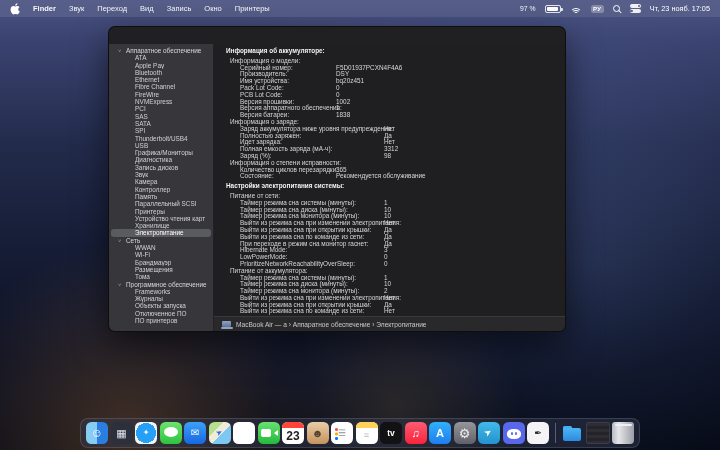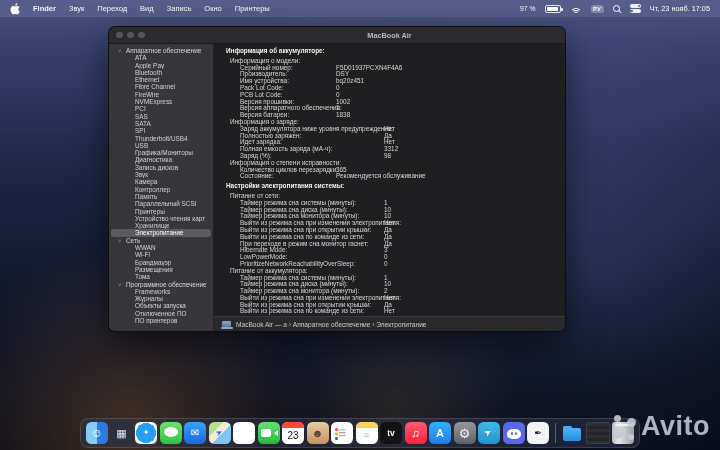--- a/index.html
+++ b/index.html
@@ -112,21 +112,21 @@
   .ic-maps { background:linear-gradient(135deg,#b7e08e 0 34%, #f1ecd9 34% 56%, #7cc8f2 56% 100%); }
   .ic-maps .glyph { font-size:8px; transform:rotate(-30deg); color:#2a6ee0; }
   .ic-photos { background:#fff; }
   .ic-facetime { background:linear-gradient(180deg,#69e06f,#23b93d); }
   .ic-facetime::before { content:""; position:absolute; left:3px; top:7px; width:10px; height:8px;
     background:#fff; border-radius:2px; }
   .ic-facetime::after { content:""; position:absolute; left:13.5px; top:8px;
     border:3px solid transparent; border-right:4px solid #fff; }
   .ic-calendar { background:#fff; }
   .ic-calendar::before { content:""; position:absolute; top:0; left:0; right:0; height:6px; background:#ff4438; }
-  .ic-calendar .glyph { color:#222; font-size:10px; margin-top:5px; font-weight:400; }
+  .ic-calendar .glyph { color:#222; font-size:12px; margin-top:5px; font-weight:700; }
   .ic-contacts { background:linear-gradient(180deg,#e9cda6,#c4945f); }
   .ic-contacts .glyph { color:#55422c; font-size:11px; }
   .ic-reminders { background:#fff; }
   .ic-reminders .glyph { color:#8a8a90; font-size:9px; }
   .ic-reminders::before { content:""; position:absolute; left:4px; top:6px; width:2.5px; height:2.5px;
     border-radius:50%; background:#f54; box-shadow:0 4.5px 0 #fa0, 0 9px 0 #07f; }
   .ic-notes { background:#fff; }
   .ic-notes::before { content:""; position:absolute; top:0; left:0; right:0; height:6px; background:#fdd157; }
   .ic-notes .glyph { color:#bbb; font-size:9px; margin-top:4px; }
   .ic-tv { background:#121214; }
@@ -203,28 +203,20 @@
       <span class="search"></span>
       <span class="cc">
           <i></i>
           <i></i>
         </span>
       <span class="clock">Чт, 23 нояб. 17:05</span>
     </div>
   </div>
 
   <div class="window">
-    <div class="titlebar">
-      <div class="lights">
-        <span class="tl"></span>
-        <span class="tl"></span>
-        <span class="tl"></span>
-      </div>
-      <div class="wtitle">MacBook Air</div>
-    </div>
     <div class="wbody">
       <div class="sidebar" id="sidebar">
           <div class="side-row head"><span class="chev">˅</span>Аппаратное обеспечение</div>
           <div class="side-row item">ATA</div>
           <div class="side-row item">Apple Pay</div>
           <div class="side-row item">Bluetooth</div>
           <div class="side-row item">Ethernet</div>
           <div class="side-row item">Fibre Channel</div>
           <div class="side-row item">FireWire</div>
           <div class="side-row item">NVMExpress</div>
@@ -360,23 +352,14 @@
       <div class="dock-icon ic-discord"></div>
       <div class="dock-icon ic-white-app">
         <span class="glyph">✒</span>
       </div>
       <div class="dock-divider"></div>
       <div class="dock-icon ic-downloads-folder"></div>
       <div class="dock-icon ic-minimized-window"></div>
       <div class="dock-icon ic-trash"></div>
     </div>
 
-  <div class="watermark">
-    <span class="wm-logo">
-        <i class="c1"></i>
-        <i class="c2"></i>
-        <i class="c3"></i>
-        <i class="c4"></i>
-      </span>
-    <span class="wm-text">Avito</span>
-  </div>
 
 </div>
 
 </body></html>

